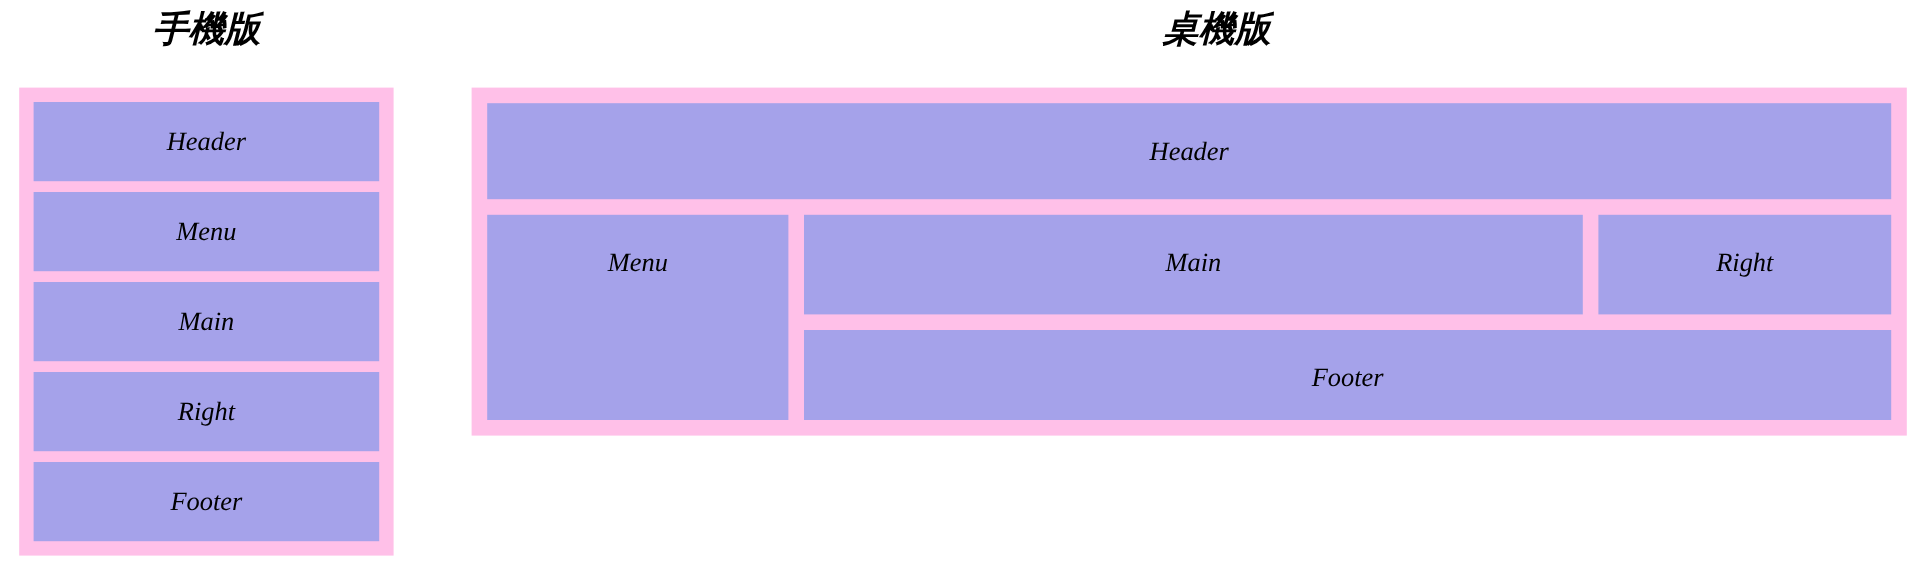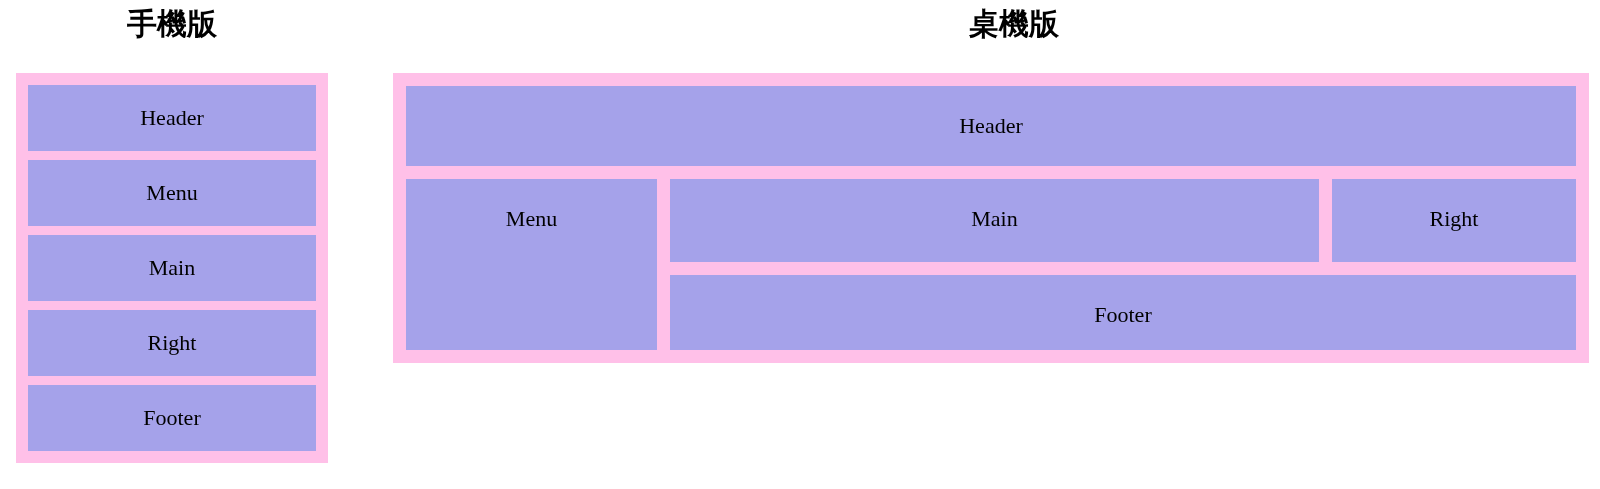--- a/index.html
+++ b/index.html
@@ -1,21 +1,21 @@
 <!DOCTYPE html>
 <html style="--pink: #ffc0e8; --purple: #a5a2ea; --text: #000000; --bg: #ffffff;"><head>
 <meta charset="utf-8">
 <style>
   :root {
     --pink: #ffc0e8;
     --purple: #a5a2ea;
     --text: #000000;
     --bg: #ffffff;
   }
-  * { box-sizing: border-box; margin: 0; padding: 0; }
+  * { box-sizing: border-box; margin: 0; padding: 0; font-style: italic; }
   html, body {
     width: 1600px;
     height: 489px;
     background: var(--bg);
     overflow: hidden;
     font-family: "Liberation Serif", serif;
     position: relative;
   }
   .panel-title {
     position: absolute;

